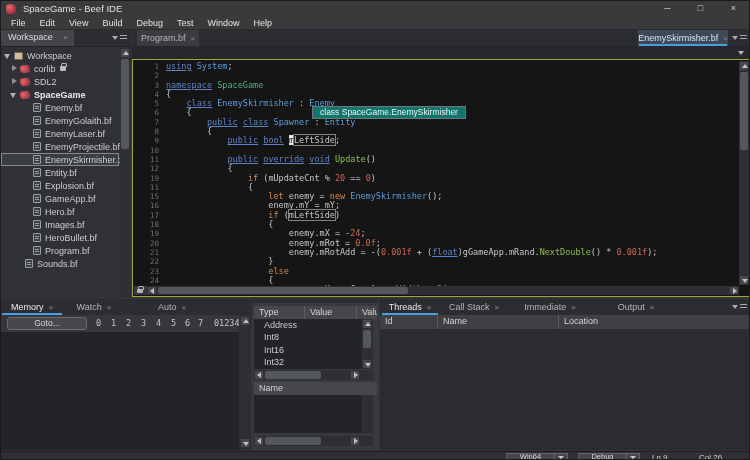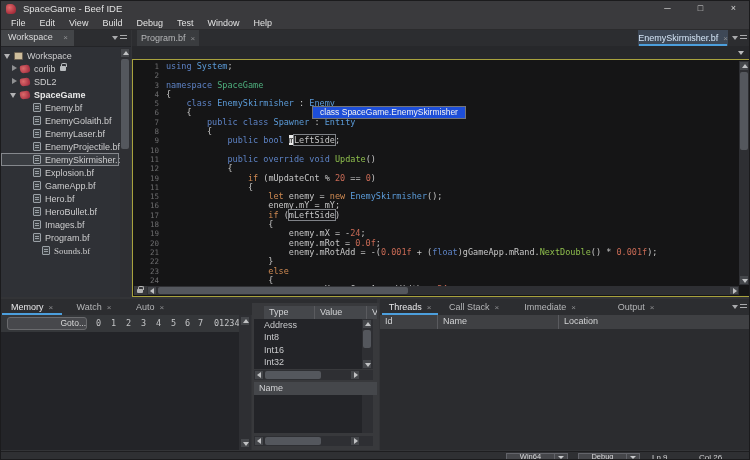--- a/index.html
+++ b/index.html
@@ -77,42 +77,42 @@
   .breadcrumb { position:absolute; left:131px; top:45px; width:619px; height:13px; background:#27282b;
                 font-size:9px; line-height:13px; color:#d8d8d8; padding-left:9px; }
   .editor { position:absolute; left:131px; top:58px; width:619px; height:238px;
             background:#151516; border:1px solid #a8a23e; }
   .gutter { position:absolute; left:0; top:2px; width:32px; bottom:10px; overflow:hidden; }
   .lnum { height:9.3px; font:7.5px "DejaVu Sans Mono",monospace; line-height:9.3px;
           color:#6c6c6e; text-align:right; padding-right:6px; }
   .codearea { position:absolute; left:33px; top:2px; right:12px; bottom:10px; overflow:hidden;
           font:8.5px "DejaVu Sans Mono",monospace; line-height:9.3px; white-space:pre; }
   .cline { height:9.3px; }
-  .tok-k { color:#5d82c4; } .tok-t { color:#5b9bd8; } .tok-f { color:#cf8a52; }
+  .tok-k { color:#5d82c4;text-decoration:underline; } .tok-t { color:#5b9bd8; } .tok-f { color:#cf8a52; }
   .tok-n { color:#c96a55; } .tok-m { color:#8fbf4d; } .tok-g { color:#4eb07e; }
   .tok-d { color:#c6c6c6; }
   .tok-r { color:#c6c6c6; outline:1px solid #7f8287; }
   .tok-cb { background:#ebebeb; color:#141414; }
-  .tooltip { position:absolute; left:179px; top:46px; height:13px; background:#1d4ed8;
+  .tooltip { position:absolute; left:179px; top:46px; height:13px; background:#0f766e;
              border:1px solid #747578; font-size:8.5px; line-height:11px; padding:0 7px;
              color:#f2f2f2; white-space:nowrap; z-index:5; }
   .lockbox { position:absolute; left:1px; bottom:1px; width:13px; height:9px; background:#37383b; }
   .lockbox .lk { position:absolute; left:3px; top:3px; width:6px; height:4px; background:#b5b5b5; border-radius:1px; }
   .lockbox .lk:before { content:''; position:absolute; left:1px; top:-3px; width:4px; height:3px;
              border:1px solid #b5b5b5; border-bottom:none; border-radius:2px 2px 0 0; }
 
   
   .hdr { background:#45474b; color:#d2d3d5; font-size:9px; position:absolute; }
   .cell { position:absolute; top:0; bottom:0; line-height:13px; padding-left:5px; overflow:hidden;
           white-space:nowrap; border-left:1px solid #5a5b5f; }
   .cell.first { border-left:none; }
   .listrow { height:12.4px; font-size:9px; line-height:12.4px; color:#c9cacc; padding-left:10px; }
   .goto-btn { position:absolute; left:6px; top:2px; width:80px; height:13px; background:#47484c;
               border:1px solid #6a6b6e; border-radius:3px; font-size:8.5px; line-height:11px;
-              text-align:right; color:#d8d8d8; }
+              text-align:center; color:#d8d8d8; }
   .hexhead { position:absolute; top:2px; font:8.5px "DejaVu Sans Mono",monospace; color:#c3c4c6; line-height:12px; }
 
   .statusbar { position:absolute; left:0; top:450px; width:750px; height:16px; background:#2f3033;
                border-top:1px solid #1e1e20; }
   .combo { position:absolute; top:1px; height:8px; background:#45464a; border:1px solid #63646a; display:flex; }
   .combo-text { flex:1; font-size:7.5px; line-height:6px; text-align:center; color:#d6d6d8; }
   .combo-btn { width:13px; border-left:1px solid #63646a; position:relative; }
   .combo-btn:before { content:''; position:absolute; left:3px; top:2px;
         border-left:3px solid transparent; border-right:3px solid transparent; border-top:3px solid #c8c9cb; }
   .status-text { position:absolute; top:1px; font-size:8px; color:#d2d2d4; }
@@ -212,20 +212,28 @@
             <i></i>
           </span>
           <span class="tlabel">EnemySkirmisher.bf</span>
         </div>
         <div class="trow" style="padding-left: 21px;">
           <span class="arrow"></span>
           <span class="ticon file">
             <i></i>
             <i></i>
           </span>
+          <span class="tlabel">Entity.bf</span>
+        </div>
+        <div class="trow" style="padding-left: 21px;">
+          <span class="arrow"></span>
+          <span class="ticon file">
+            <i></i>
+            <i></i>
+          </span>
           <span class="tlabel">Explosion.bf</span>
         </div>
         <div class="trow" style="padding-left: 21px;">
           <span class="arrow"></span>
           <span class="ticon file">
             <i></i>
             <i></i>
           </span>
           <span class="tlabel">GameApp.bf</span>
         </div>
@@ -236,39 +244,39 @@
             <i></i>
           </span>
           <span class="tlabel">Hero.bf</span>
         </div>
         <div class="trow" style="padding-left: 21px;">
           <span class="arrow"></span>
           <span class="ticon file">
             <i></i>
             <i></i>
           </span>
+          <span class="tlabel">Images.bf</span>
+        </div>
+        <div class="trow" style="padding-left: 21px;">
+          <span class="arrow"></span>
+          <span class="ticon file">
+            <i></i>
+            <i></i>
+          </span>
           <span class="tlabel">HeroBullet.bf</span>
         </div>
         <div class="trow" style="padding-left: 21px;">
           <span class="arrow"></span>
           <span class="ticon file">
             <i></i>
             <i></i>
           </span>
-          <span class="tlabel">Images.bf</span>
-        </div>
-        <div class="trow" style="padding-left: 21px;">
-          <span class="arrow"></span>
-          <span class="ticon file">
-            <i></i>
-            <i></i>
-          </span>
           <span class="tlabel">Program.bf</span>
         </div>
-        <div class="trow" style="padding-left: 30px; font-family: Liberation Serif, serif;">
+        <div class="trow" style="padding-left: 13px;">
           <span class="arrow"></span>
           <span class="ticon file">
             <i></i>
             <i></i>
           </span>
           <span class="tlabel">Sounds.bf</span>
         </div>
       </div>
     <div class="sb" style="right:1px; top:1px; width:10px; bottom:0;">
       <div class="sb-btn" style="left:1px; top:1px; width:8px; height:8px;">
@@ -353,21 +361,21 @@
   <div class="tabstrip" style="left:0; top:298px; width:376px;">
     <div class="tab on" style="left:0; width:62px;">
       <span>Memory</span>
       <span class="x">×</span>
       <span class="ul"></span>
     </div>
     <div class="tab" style="left:62px; width:62px;align-items:center;">
       <span>Watch</span>
       <span class="x">×</span>
     </div>
-    <div class="tab" style="left:118px; width:62px;text-align:right;">
+    <div class="tab" style="left:140px; width:62px;text-align:right;">
       <span>Auto</span>
       <span class="x">×</span>
     </div>
     <div class="panel-menu" style="right:4px;"></div>
   </div>
 
   <div class="abs" style="left:0; top:314px; width:238px; height:17px; background:#35373a;">
     <div class="goto-btn">Goto...</div>
     <span class="hexhead" style="left:95px;">0</span>
     <span class="hexhead" style="left:110px;">1</span>
@@ -383,21 +391,21 @@
   <div class="sb" style="left:238px; top:314px; width:12px; height:135px;">
     <div class="sb-btn" style="left:2px; top:2px; width:8px; height:8px;">
         <i class="tri up"></i>
       </div>
     <div class="sb-btn" style="left:2px; bottom:3px; width:8px; height:8px;">
         <i class="tri down"></i>
       </div>
   </div>
 
   <div class="abs" style="left:251px; top:302px; width:127px; height:147px; background:#38393c;">
-    <div class="hdr" style="left:12px; top:3px; right:2px; height:13px;">
+    <div class="hdr" style="left:2px; top:3px; right:2px; height:13px;">
       <div class="cell first" style="left:0; width:50px;">Type</div>
       <div class="cell" style="left:50px; width:52px;">Value</div>
       <div class="cell" style="left:102px; right:0;">Value</div>
     </div>
     <div class="abs" style="left:2px; top:16px; width:108px; height:50px; background:#232428;">
       <div class="listrow">Address</div>
       <div class="listrow">Int8</div>
       <div class="listrow">Int16</div>
       <div class="listrow">Int32</div>
     </div>

